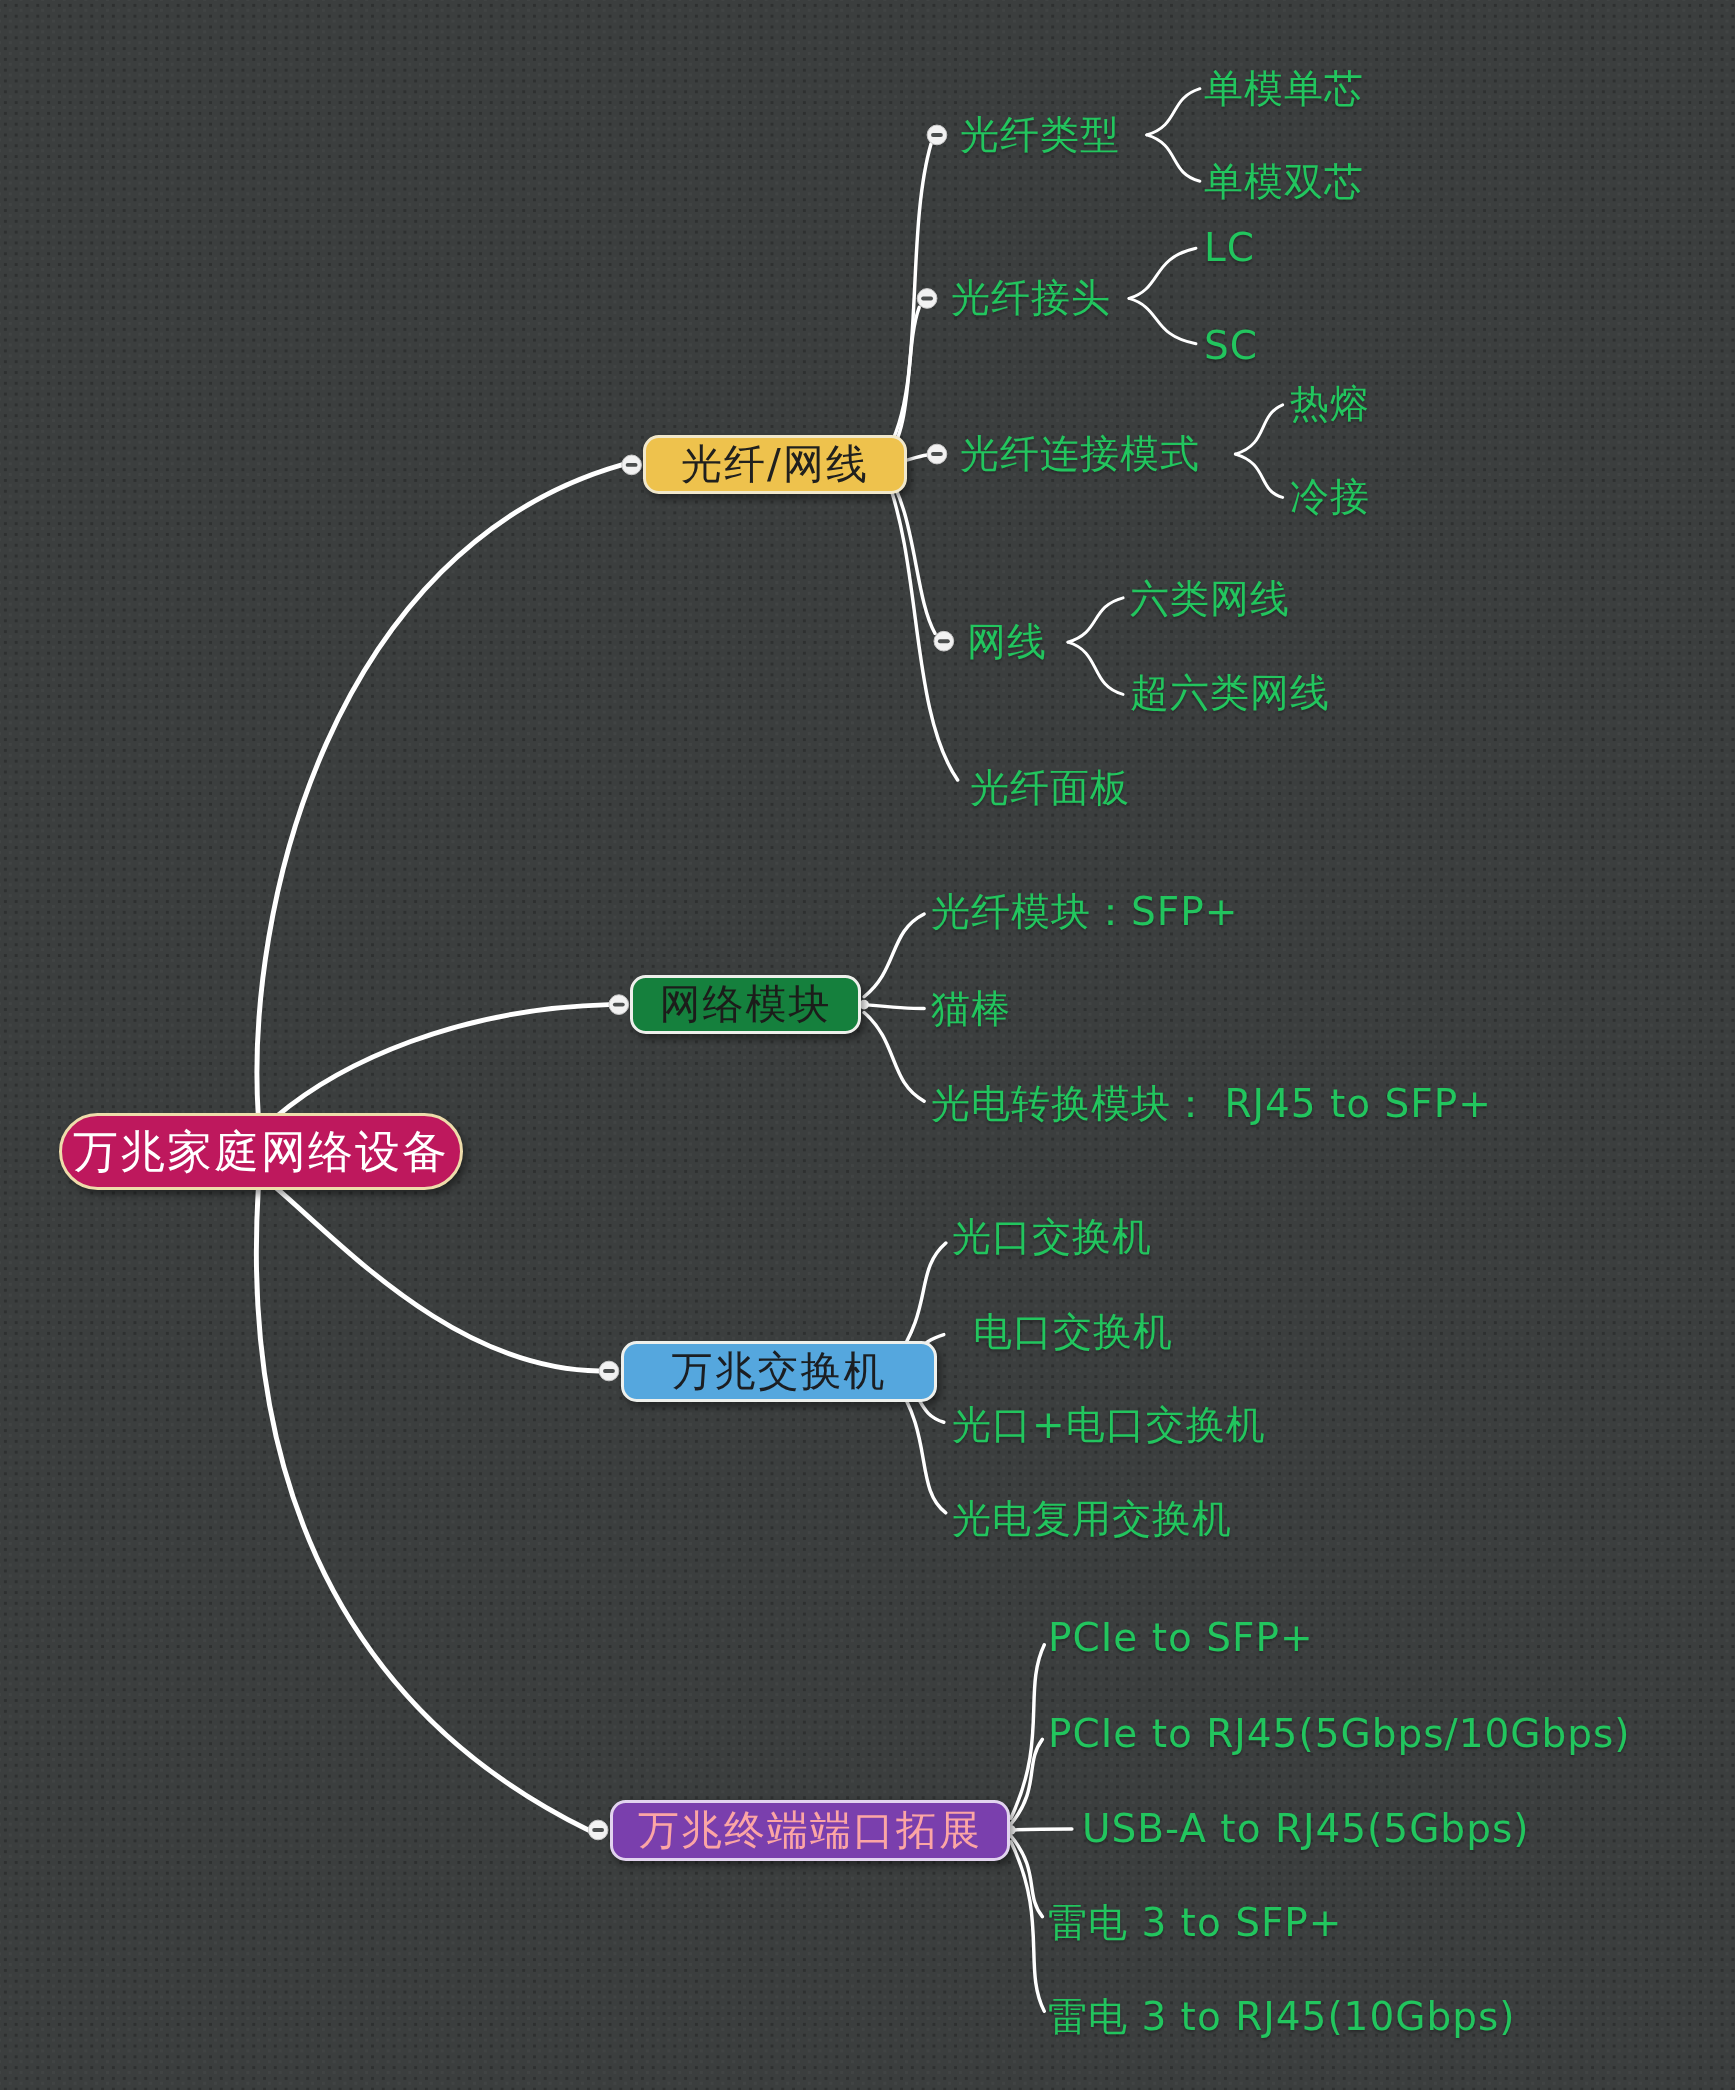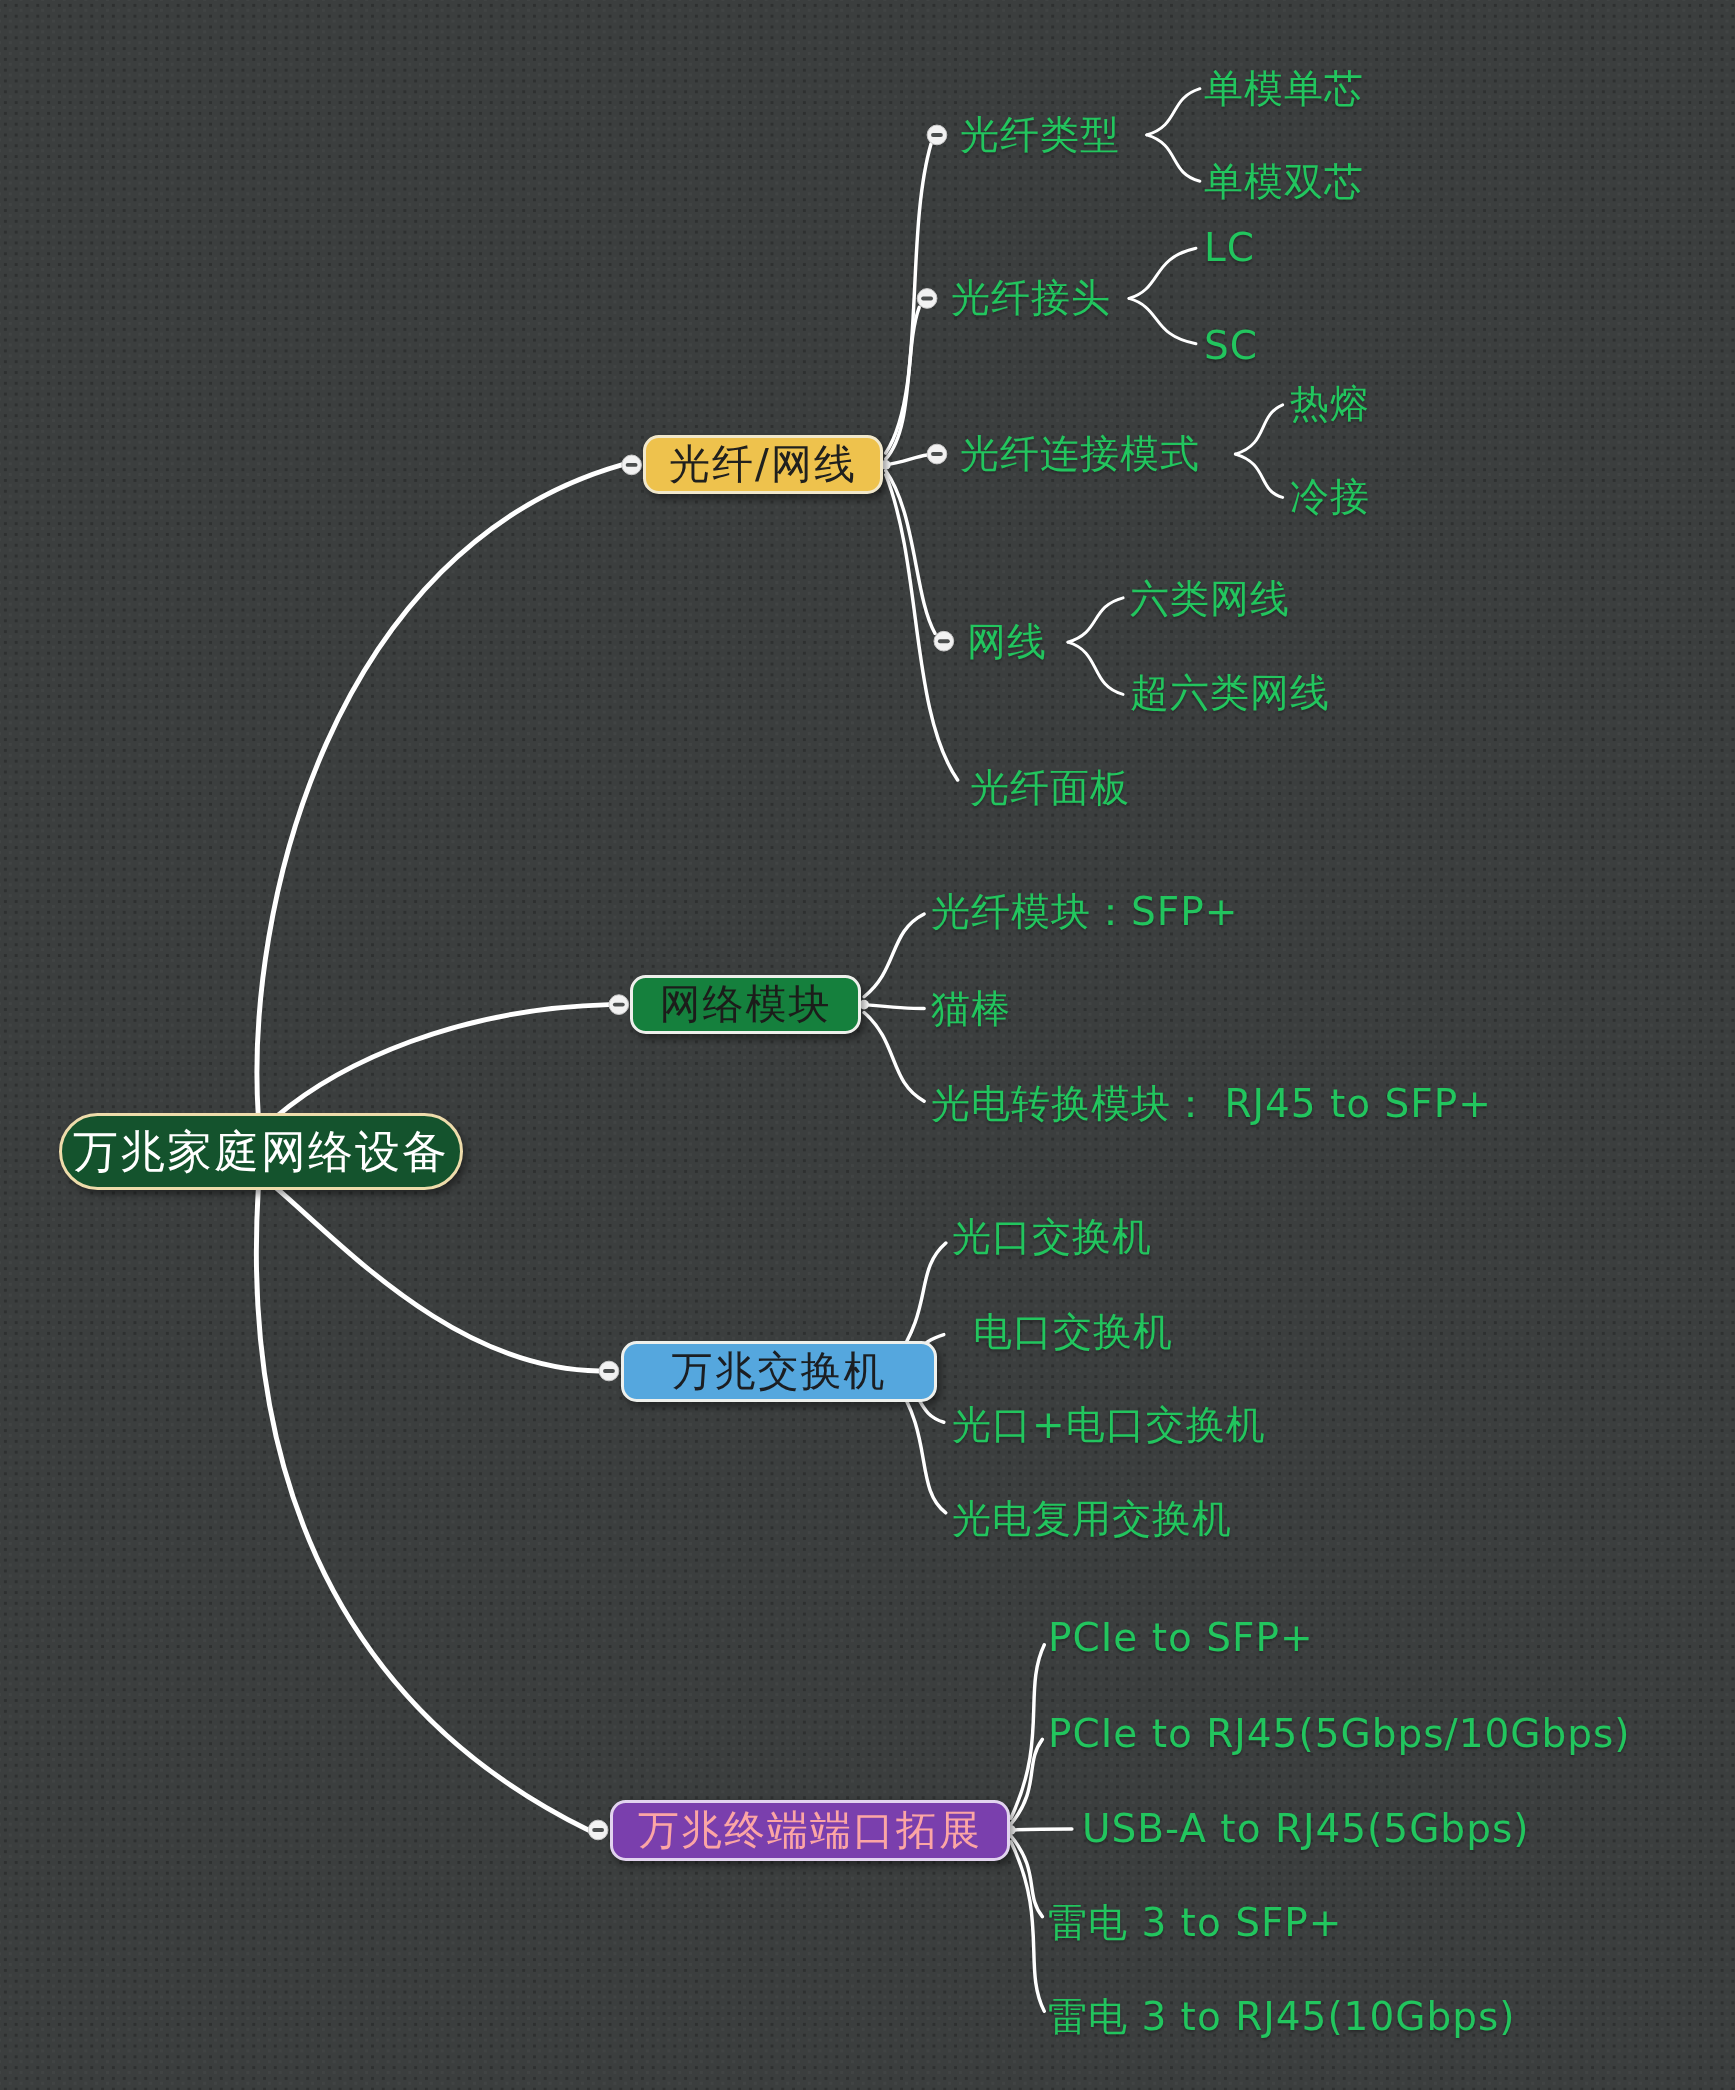--- a/index.html
+++ b/index.html
@@ -22,21 +22,21 @@
   svg.wires path.bracket{stroke-width:3;}
 
   .node{
     position:absolute;
     display:flex;align-items:center;justify-content:center;
     white-space:nowrap;
     box-shadow:3.9px 4.9px 7.9px rgba(0,0,0,0.38);
     box-sizing:border-box;
   }
   .node-root{
-    background:#14532d;
+    background:#be185d;
     border:3.9px solid #eedcab;
     border-radius:39px;
     color:#ffffff;
     font-size:45px;
     letter-spacing:2px;
   }
   .node-branch{
     border:3px solid #eef0ec;
     border-radius:15.8px;
     font-size:41px;
@@ -138,21 +138,21 @@
     <g>
       <circle cx="958" cy="651" r="10" fill="#f2f2f2" stroke="#c9c9c9" stroke-width="1"></circle>
       <rect x="952" y="649" width="12" height="4" rx="2" fill="#4c4f4f"></rect>
     </g>
   </svg>
 
   <div class="node node-root" style="left:59px;top:1113px;width:404px;height:77px;">
     <span>万兆家庭网络设备</span>
   </div>
 
-  <div class="node node-branch node-yellow" style="left:643px;top:435px;width:240px;height:59px;">
+  <div class="node node-branch node-yellow" style="left:643px;top:435px;width:264px;height:59px;">
     <span>光纤/网线</span>
   </div>
   <div class="node node-branch node-green" style="left:630px;top:975px;width:231px;height:59px;">
     <span>网络模块</span>
   </div>
   <div class="node node-branch node-blue" style="left:621px;top:1341px;width:316px;height:61px;">
     <span>万兆交换机</span>
   </div>
   <div class="node node-branch node-purple" style="left:610px;top:1800px;width:400px;height:61px;">
     <span>万兆终端端口拓展</span>

